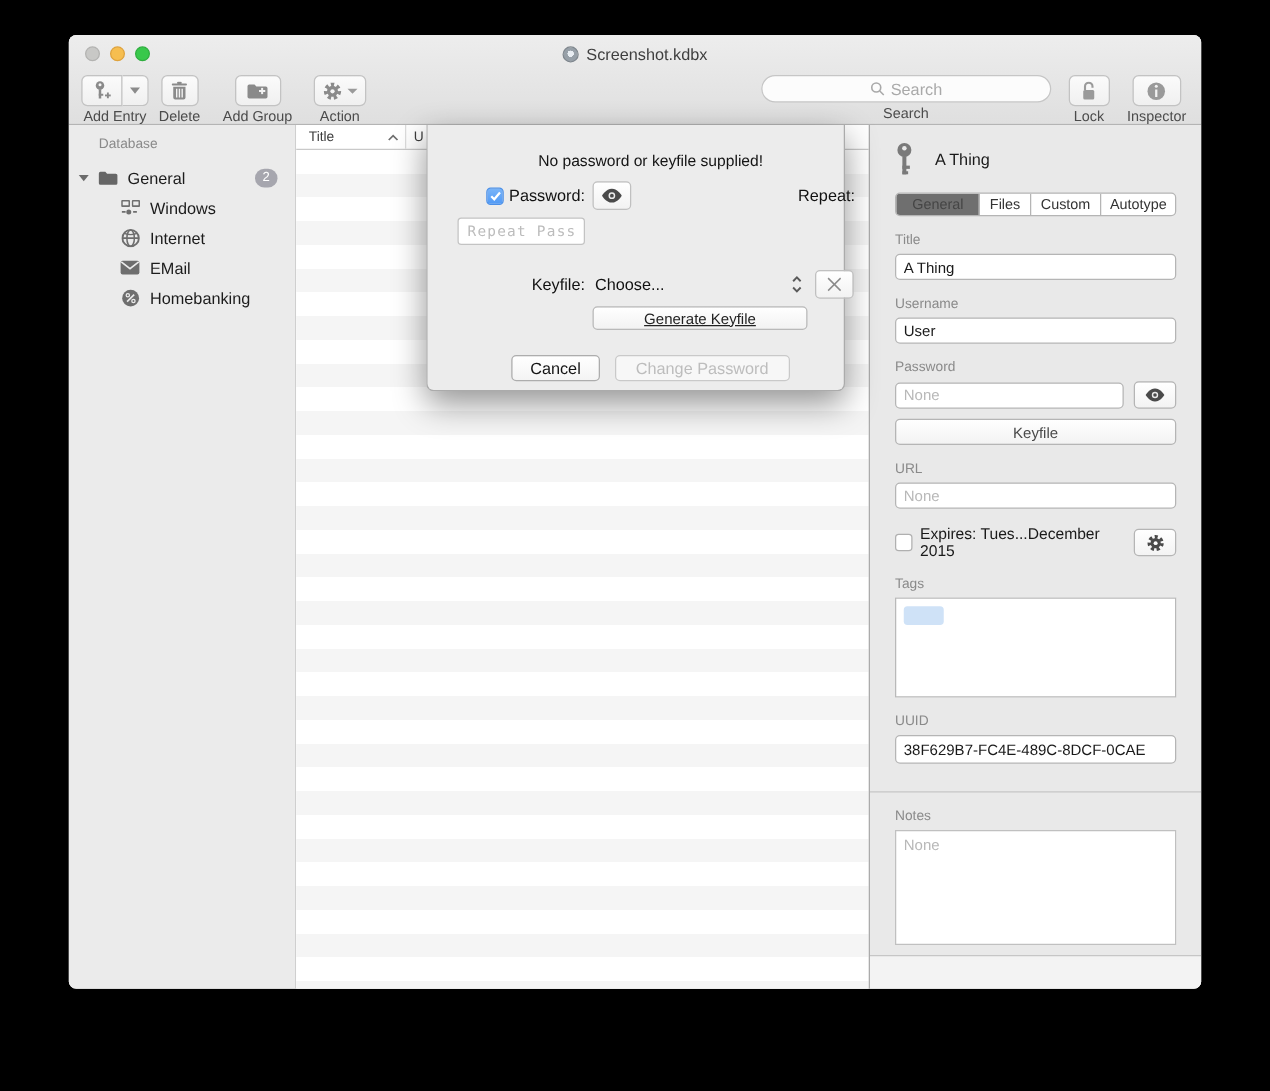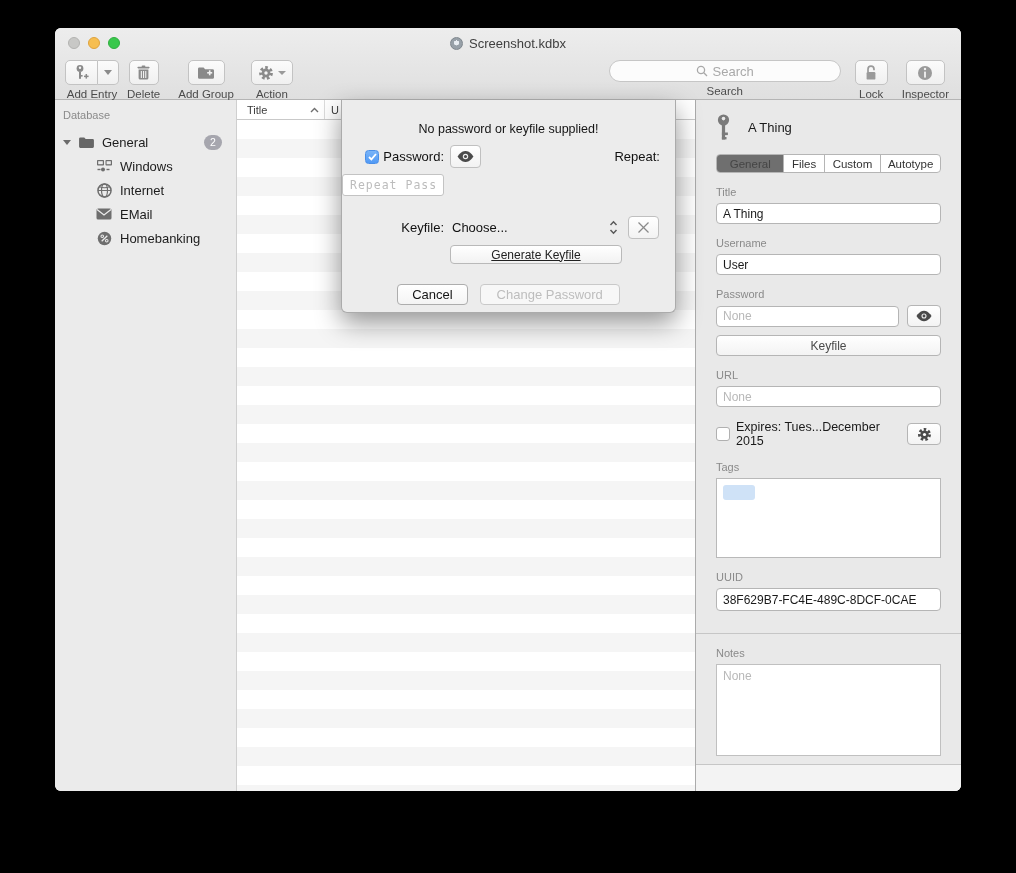--- a/index.html
+++ b/index.html
@@ -37,21 +37,21 @@
   .tb-right { position:absolute; right:12px; top:2px; display:flex; align-items:flex-start; gap:14px; }
   .searchfield { width:232px; height:22px; border:1px solid #c6c6c6; border-radius:11px;
     background:#fcfcfc; display:flex; align-items:center; justify-content:center; gap:5px;
     color:#a9a9a9; font-size:13px; }
 
   
   .content { position:absolute; left:0; top:72px; width:100%; height:691px; display:flex; }
 
   
   .sidebar { width:182px; background:#ebebeb; border-right:1px solid #cfcfcf; padding-top:9px; flex:none; }
-  .sb-header { font-size:11px; color:#8a8a8a; padding-left:8px; margin-bottom:9px; }
+  .sb-header { font-size:11px; color:#8a8a8a; padding-left:24px; margin-bottom:9px; }
   .sb-row { height:24px; display:flex; align-items:center; font-size:13px; color:#1c1c1c; padding-left:8px; }
   .sb-row .disc { width:0; height:0; border-top:5px solid #6b6b6b; border-left:4.5px solid transparent;
     border-right:4.5px solid transparent; margin-right:6px; }
   .sb-row .sb-ic { width:18px; display:flex; justify-content:center; margin-right:7px; flex:none; }
   .sb-child { padding-left:40px; }
   .badge { margin-left:auto; margin-right:14px; min-width:18px; height:15px; border-radius:8px;
     background:#a6a6ae; color:#fff; font-size:10.5px; display:flex; align-items:center; justify-content:center; padding:0 4px; }
 
   
   .listpane { flex:1; position:relative; background:#fff; }
@@ -87,21 +87,21 @@
   .tagpill { width:32px; height:15px; background:#cfe2f7; border-radius:3px; }
   .divider { border-top:1px solid #c6c6c6; margin:22px -20px 0; }
   .notesarea { width:100%; height:92px; background:#fff; border:1px solid #c0c0c0; resize:none;
     font-size:12px; color:#1a1a1a; padding:4px 6px; font-family:"Liberation Sans",sans-serif; outline:none; }
   .notesarea::placeholder { color:#b8b8b8; }
   .bottom-strip { position:absolute; left:0; right:0; bottom:0; height:27px; background:#f3f3f3; border-top:1px solid #c6c6c6; }
 
   
   .sheet { position:absolute; left:286px; top:72px; width:335px; height:213px; z-index:5;
     background:#ececec; border:1px solid #ababab; border-top:none; border-radius:0 0 6px 6px;
-    box-shadow:0 10px 26px rgba(0,0,0,.42); }
+    box-shadow:0 10px 26px rgba(0,0,0,.42);padding-left:24px; }
   .sheet-msg { margin-top:22px; text-align:center; font-size:12.5px; color:#141414; }
   .sheet-form { margin-top:9px; display:grid; grid-template-columns:102px 172px 32px;
     grid-auto-rows:auto; row-gap:6px; column-gap:6px; align-items:center; }
   .sh-label { font-size:13px; color:#111; text-align:right; display:flex; justify-content:flex-end; align-items:flex-end; gap:4px; }
   .cb-checked { width:14px; height:14px; border-radius:3.5px; background:linear-gradient(#79b4f8,#519af6);
     border:1px solid #4a8fe8; display:flex; align-items:center; justify-content:center; flex:none; }
   .sh-input { width:100%; height:22px; border:1px solid #c3c3c3; border-radius:3px; background:#fff;
     font-family:"DejaVu Sans Mono",monospace; font-size:11.5px; letter-spacing:1px; color:#222; padding:0 7px; outline:none; }
   .sh-input::placeholder { color:#bcbcbc; }
   .sh-eyebtn, .sh-xbtn { width:31px; height:23px; background:linear-gradient(#fff,#f2f2f2);

